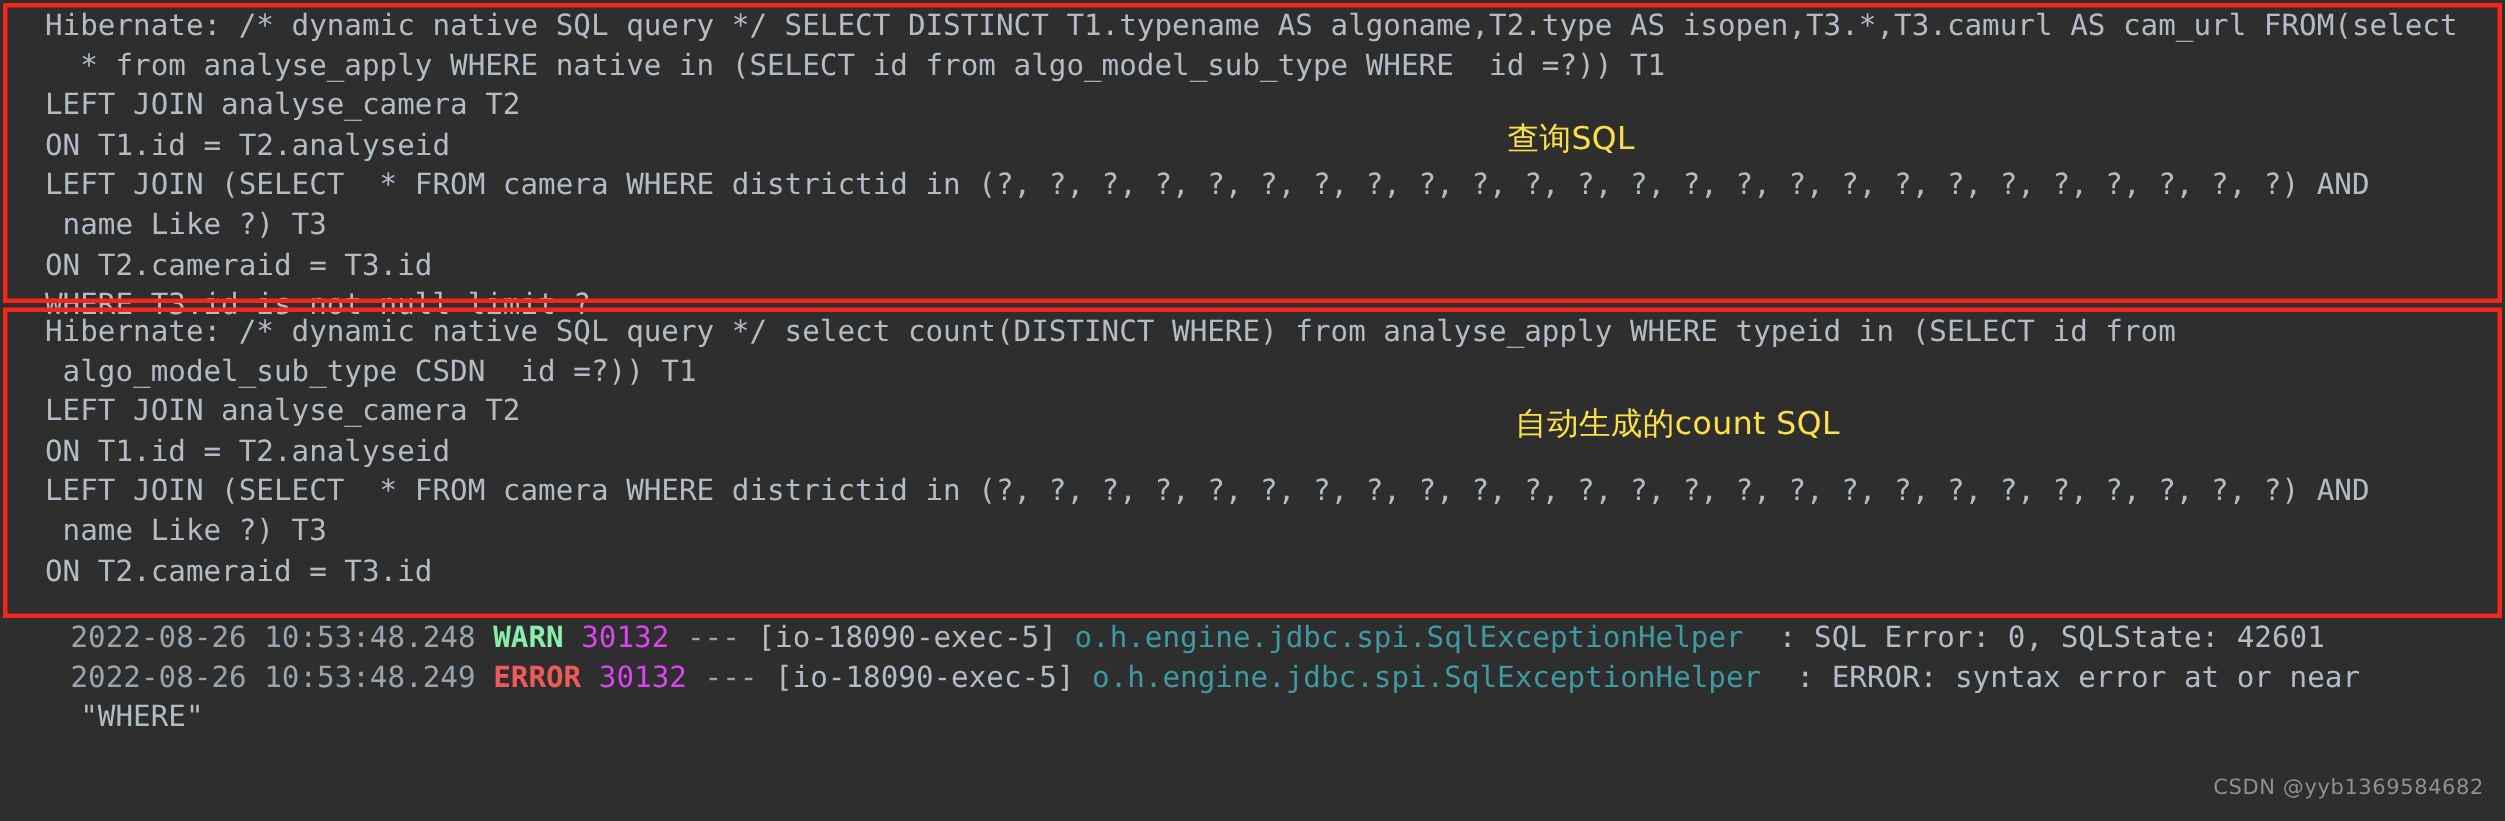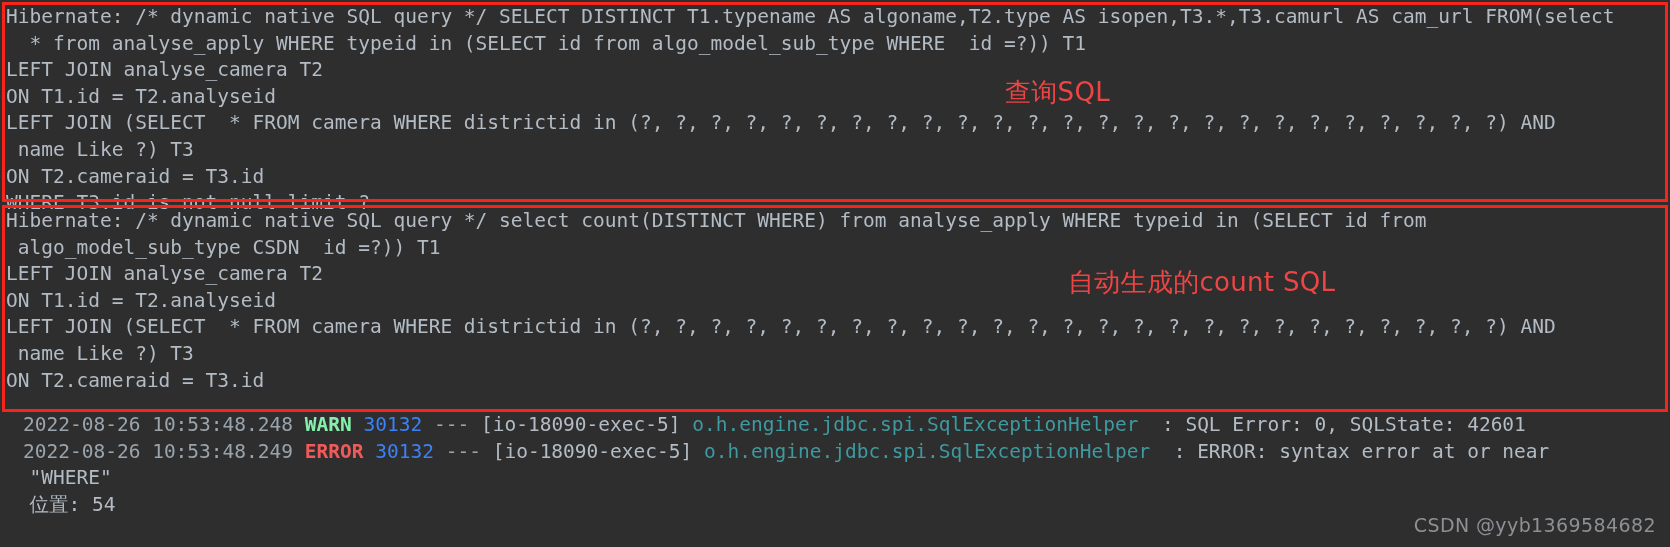--- a/index.html
+++ b/index.html
@@ -24,21 +24,21 @@
     color: #a9b7c6;
     font-size: 19.5px;
     line-height: 26.6px;
     letter-spacing: 0px;
     padding: 0;
   }
 
   .log-line {
     white-space: pre;
     height: 26.6px;
-    padding-left: 6px;
+    padding-left: 30px;
     color: #b3bcc5;
   }
 
   
   .sql-box {
     position: absolute;
     border: 3px solid #f5251b;
     left: 2px;
     width: 1666px;
     pointer-events: none;
@@ -57,59 +57,59 @@
   #tail-block {
     position: absolute;
     top: 412px;
     left: 0;
     width: 1670px;
   }
 
   
   .annotation {
     position: absolute;
-    color: #ef4444;
+    color: #fde047;
     font-family: "DejaVu Sans", "Liberation Sans", sans-serif;
-    font-size: 26px;
+    font-size: 21px;
     white-space: nowrap;
     letter-spacing: 0.3px;
   }
   #annotation-query { top: 79px;  left: 1005px; }
-  #annotation-count { top: 269px; left: 1068px; }
+  #annotation-count { top: 269px; left: 1010px; }
 
   
   .tok-time   { color: #9aa4ad; margin-left: 17px; }
   .tok-warn   { color: #86efac; font-weight: bold; }
   .tok-error  { color: #f05a5a; font-weight: bold; }
-  .tok-pid    { color: #3b82f6; }
+  .tok-pid    { color: #d946ef; }
   .tok-dash   { color: #9aa4ad; }
   .tok-thread { color: #b3bcc5; }
   .tok-logger { color: #3e9aa0; }
   .tok-msg    { color: #b3bcc5; }
 
   
   #watermark {
     position: absolute;
     right: 14px;
     bottom: 8px;
     color: #8d9094;
     font-family: "DejaVu Sans", "Liberation Sans", sans-serif;
-    font-size: 19px;
+    font-size: 14px;
     white-space: nowrap;
     letter-spacing: 0.4px;
   }
 </style>
 </head>
 <body>
 
 <div id="console">
 
   <div class="sql-block" id="sql-block-1">
     <div class="log-line">Hibernate: /* dynamic native SQL query */ SELECT DISTINCT T1.typename AS algoname,T2.type AS isopen,T3.*,T3.camurl AS cam_url FROM(select</div>
-    <div class="log-line">  * from analyse_apply WHERE typeid in (SELECT id from algo_model_sub_type WHERE  id =?)) T1</div>
+    <div class="log-line">  * from analyse_apply WHERE native in (SELECT id from algo_model_sub_type WHERE  id =?)) T1</div>
     <div class="log-line">LEFT JOIN analyse_camera T2</div>
     <div class="log-line">ON T1.id = T2.analyseid</div>
     <div class="log-line">LEFT JOIN (SELECT  * FROM camera WHERE districtid in (?, ?, ?, ?, ?, ?, ?, ?, ?, ?, ?, ?, ?, ?, ?, ?, ?, ?, ?, ?, ?, ?, ?, ?, ?) AND</div>
     <div class="log-line"> name Like ?) T3</div>
     <div class="log-line">ON T2.cameraid = T3.id</div>
     <div class="log-line">WHERE T3.id is not null limit ?</div>
   </div>
 
   <div class="sql-block" id="sql-block-2">
     <div class="log-line">Hibernate: /* dynamic native SQL query */ select count(DISTINCT WHERE) from analyse_apply WHERE typeid in (SELECT id from</div>
@@ -121,21 +121,20 @@
     <div class="log-line">ON T2.cameraid = T3.id</div>
   </div>
 
   <div id="tail-block">
 
     <div class="log-line"><span class="tok-time">2022-08-26 10:53:48.248</span><span class="tok-dash"> </span><span class="tok-warn">WARN</span><span class="tok-dash"> </span><span class="tok-pid">30132</span><span class="tok-dash"> </span><span class="tok-dash">---</span><span class="tok-dash"> </span><span class="tok-thread">[io-18090-exec-5]</span><span class="tok-dash"> </span><span class="tok-logger">o.h.engine.jdbc.spi.SqlExceptionHelper</span><span class="tok-dash">  </span><span class="tok-msg">:</span><span class="tok-dash"> </span><span class="tok-msg">SQL Error: 0, SQLState: 42601</span></div>
 
     <div class="log-line"><span class="tok-time">2022-08-26 10:53:48.249</span><span class="tok-dash"> </span><span class="tok-error">ERROR</span><span class="tok-dash"> </span><span class="tok-pid">30132</span><span class="tok-dash"> </span><span class="tok-dash">---</span><span class="tok-dash"> </span><span class="tok-thread">[io-18090-exec-5]</span><span class="tok-dash"> </span><span class="tok-logger">o.h.engine.jdbc.spi.SqlExceptionHelper</span><span class="tok-dash">  </span><span class="tok-msg">:</span><span class="tok-dash"> </span><span class="tok-msg">ERROR: syntax error at or near</span></div>
 
     <div class="log-line">  "WHERE"</div>
-    <div class="log-line">  位置: 54</div>
   </div>
 
   <div class="sql-box" id="sql-box-1"></div>
   <div class="sql-box" id="sql-box-2"></div>
 
   <div class="annotation" id="annotation-query">查询SQL</div>
   <div class="annotation" id="annotation-count">自动生成的count SQL</div>
 
   <div id="watermark">CSDN @yyb1369584682</div>
 

